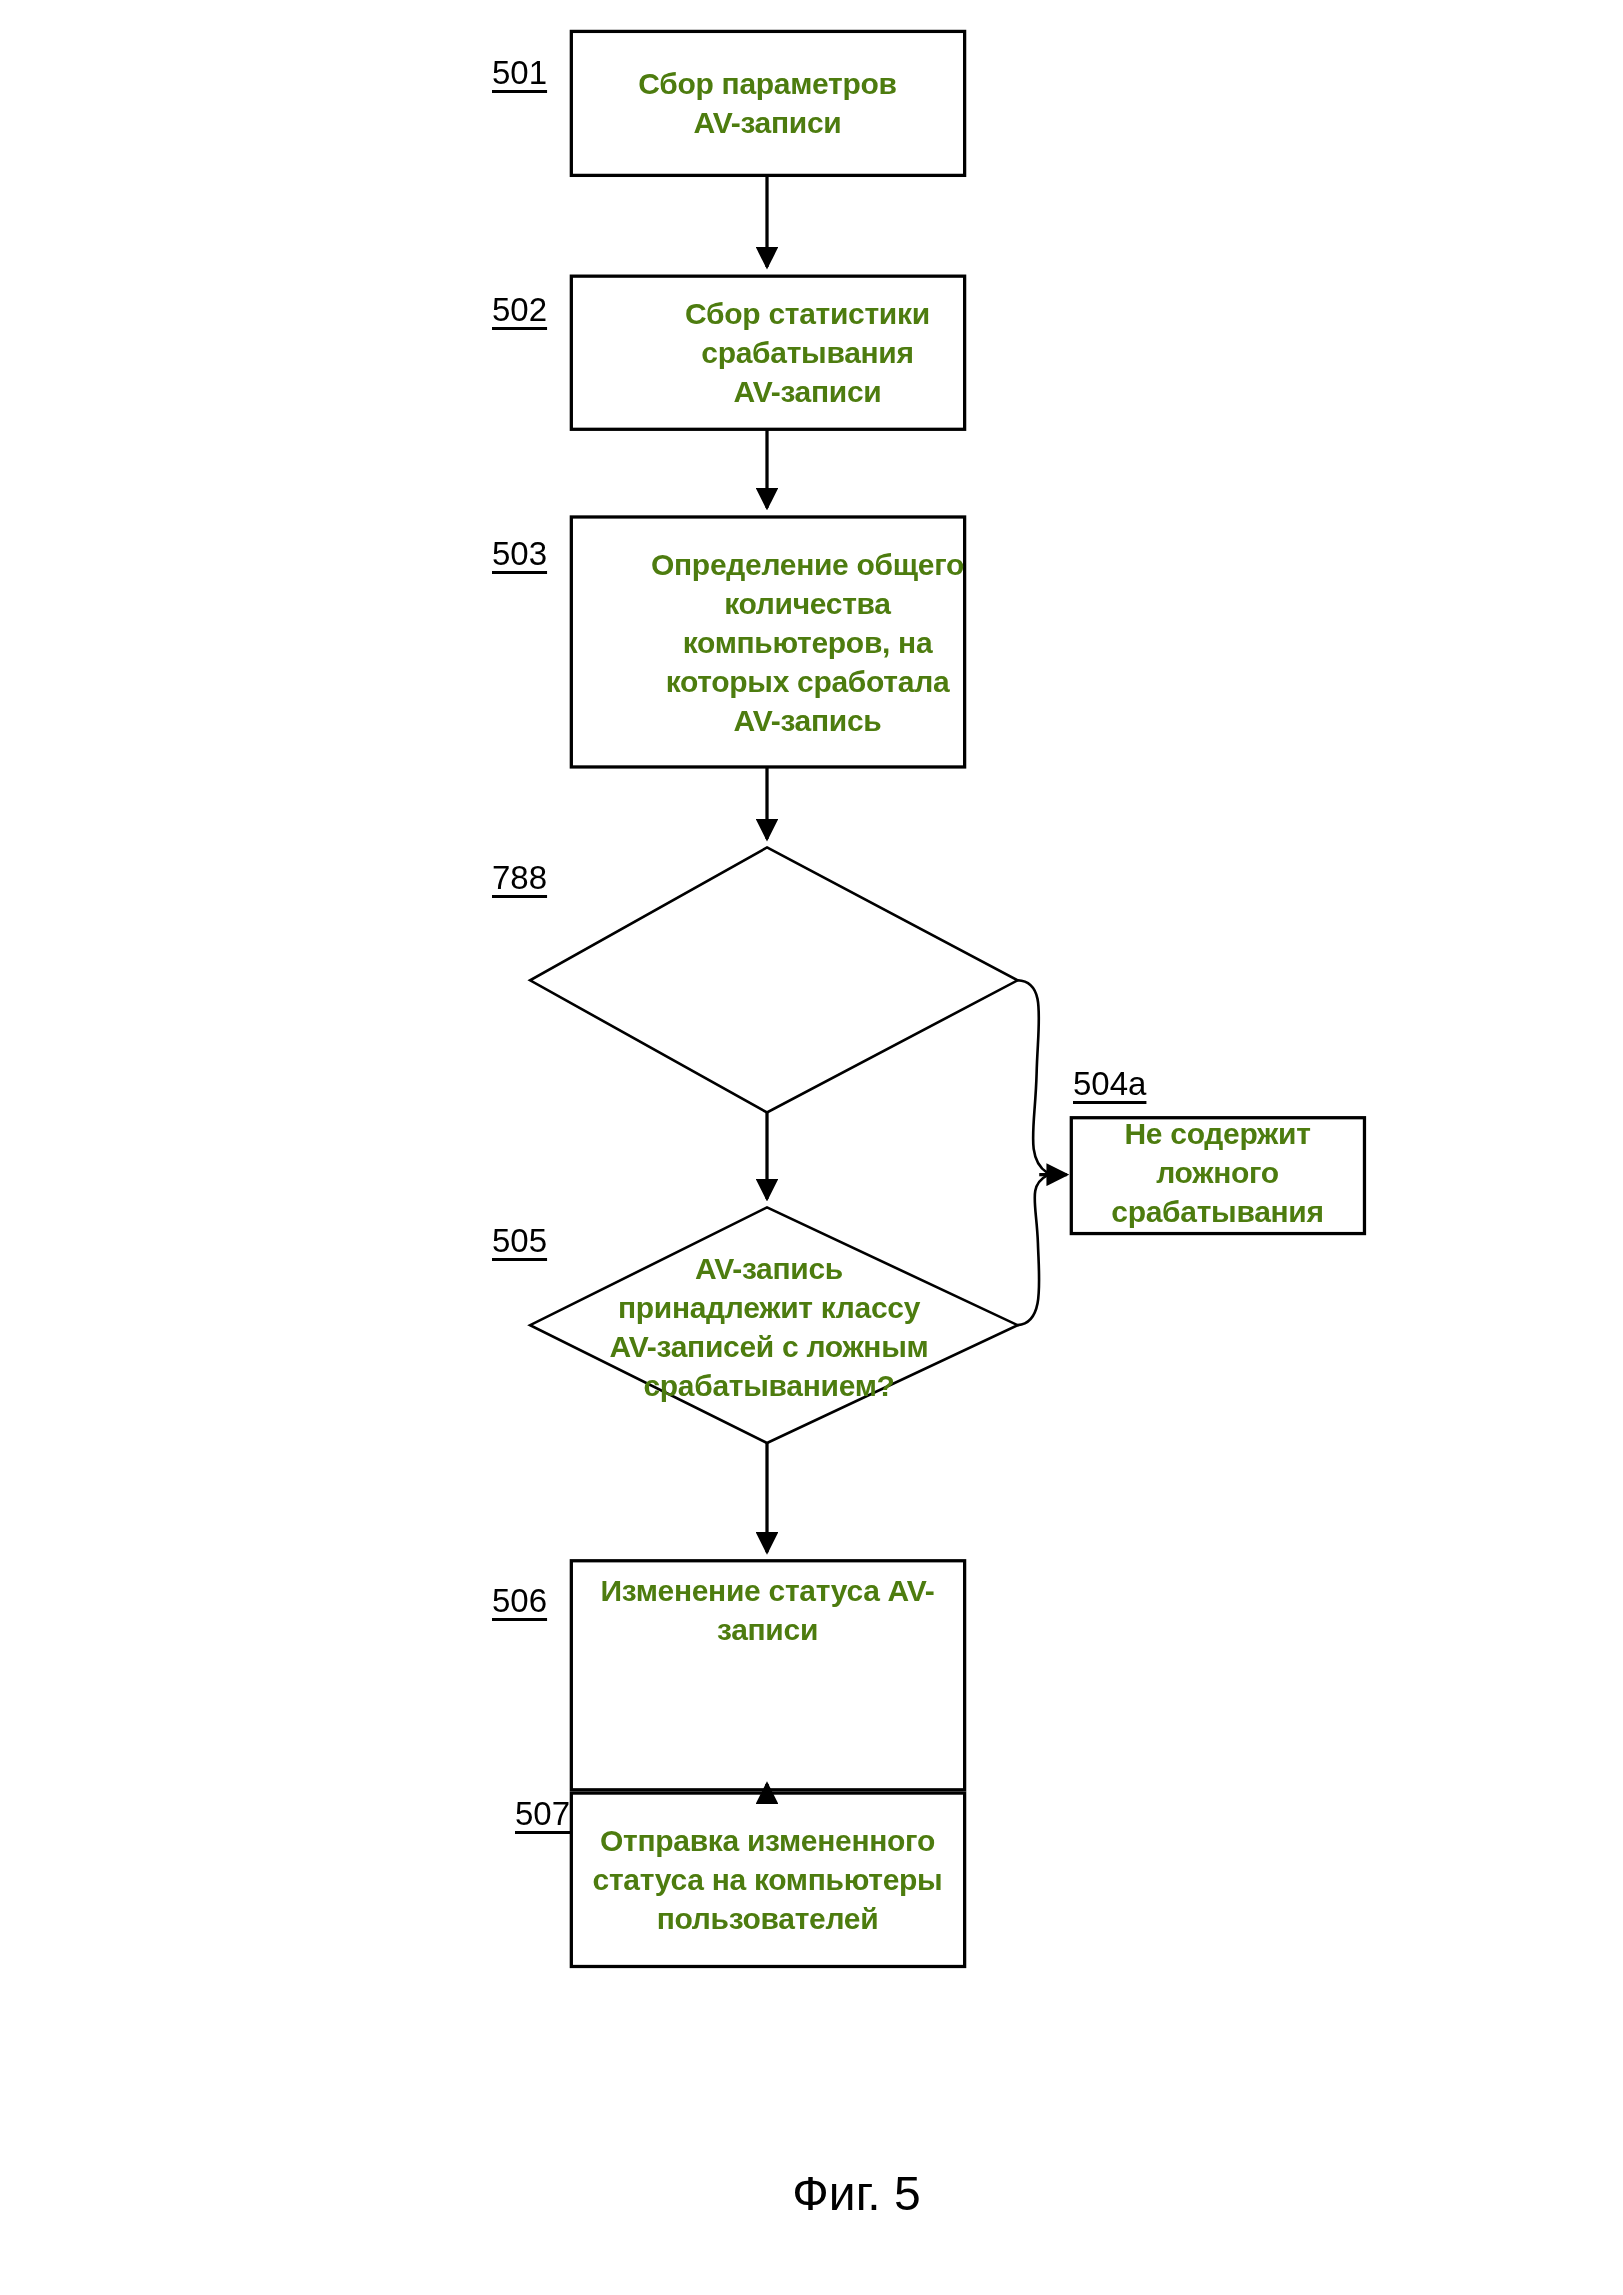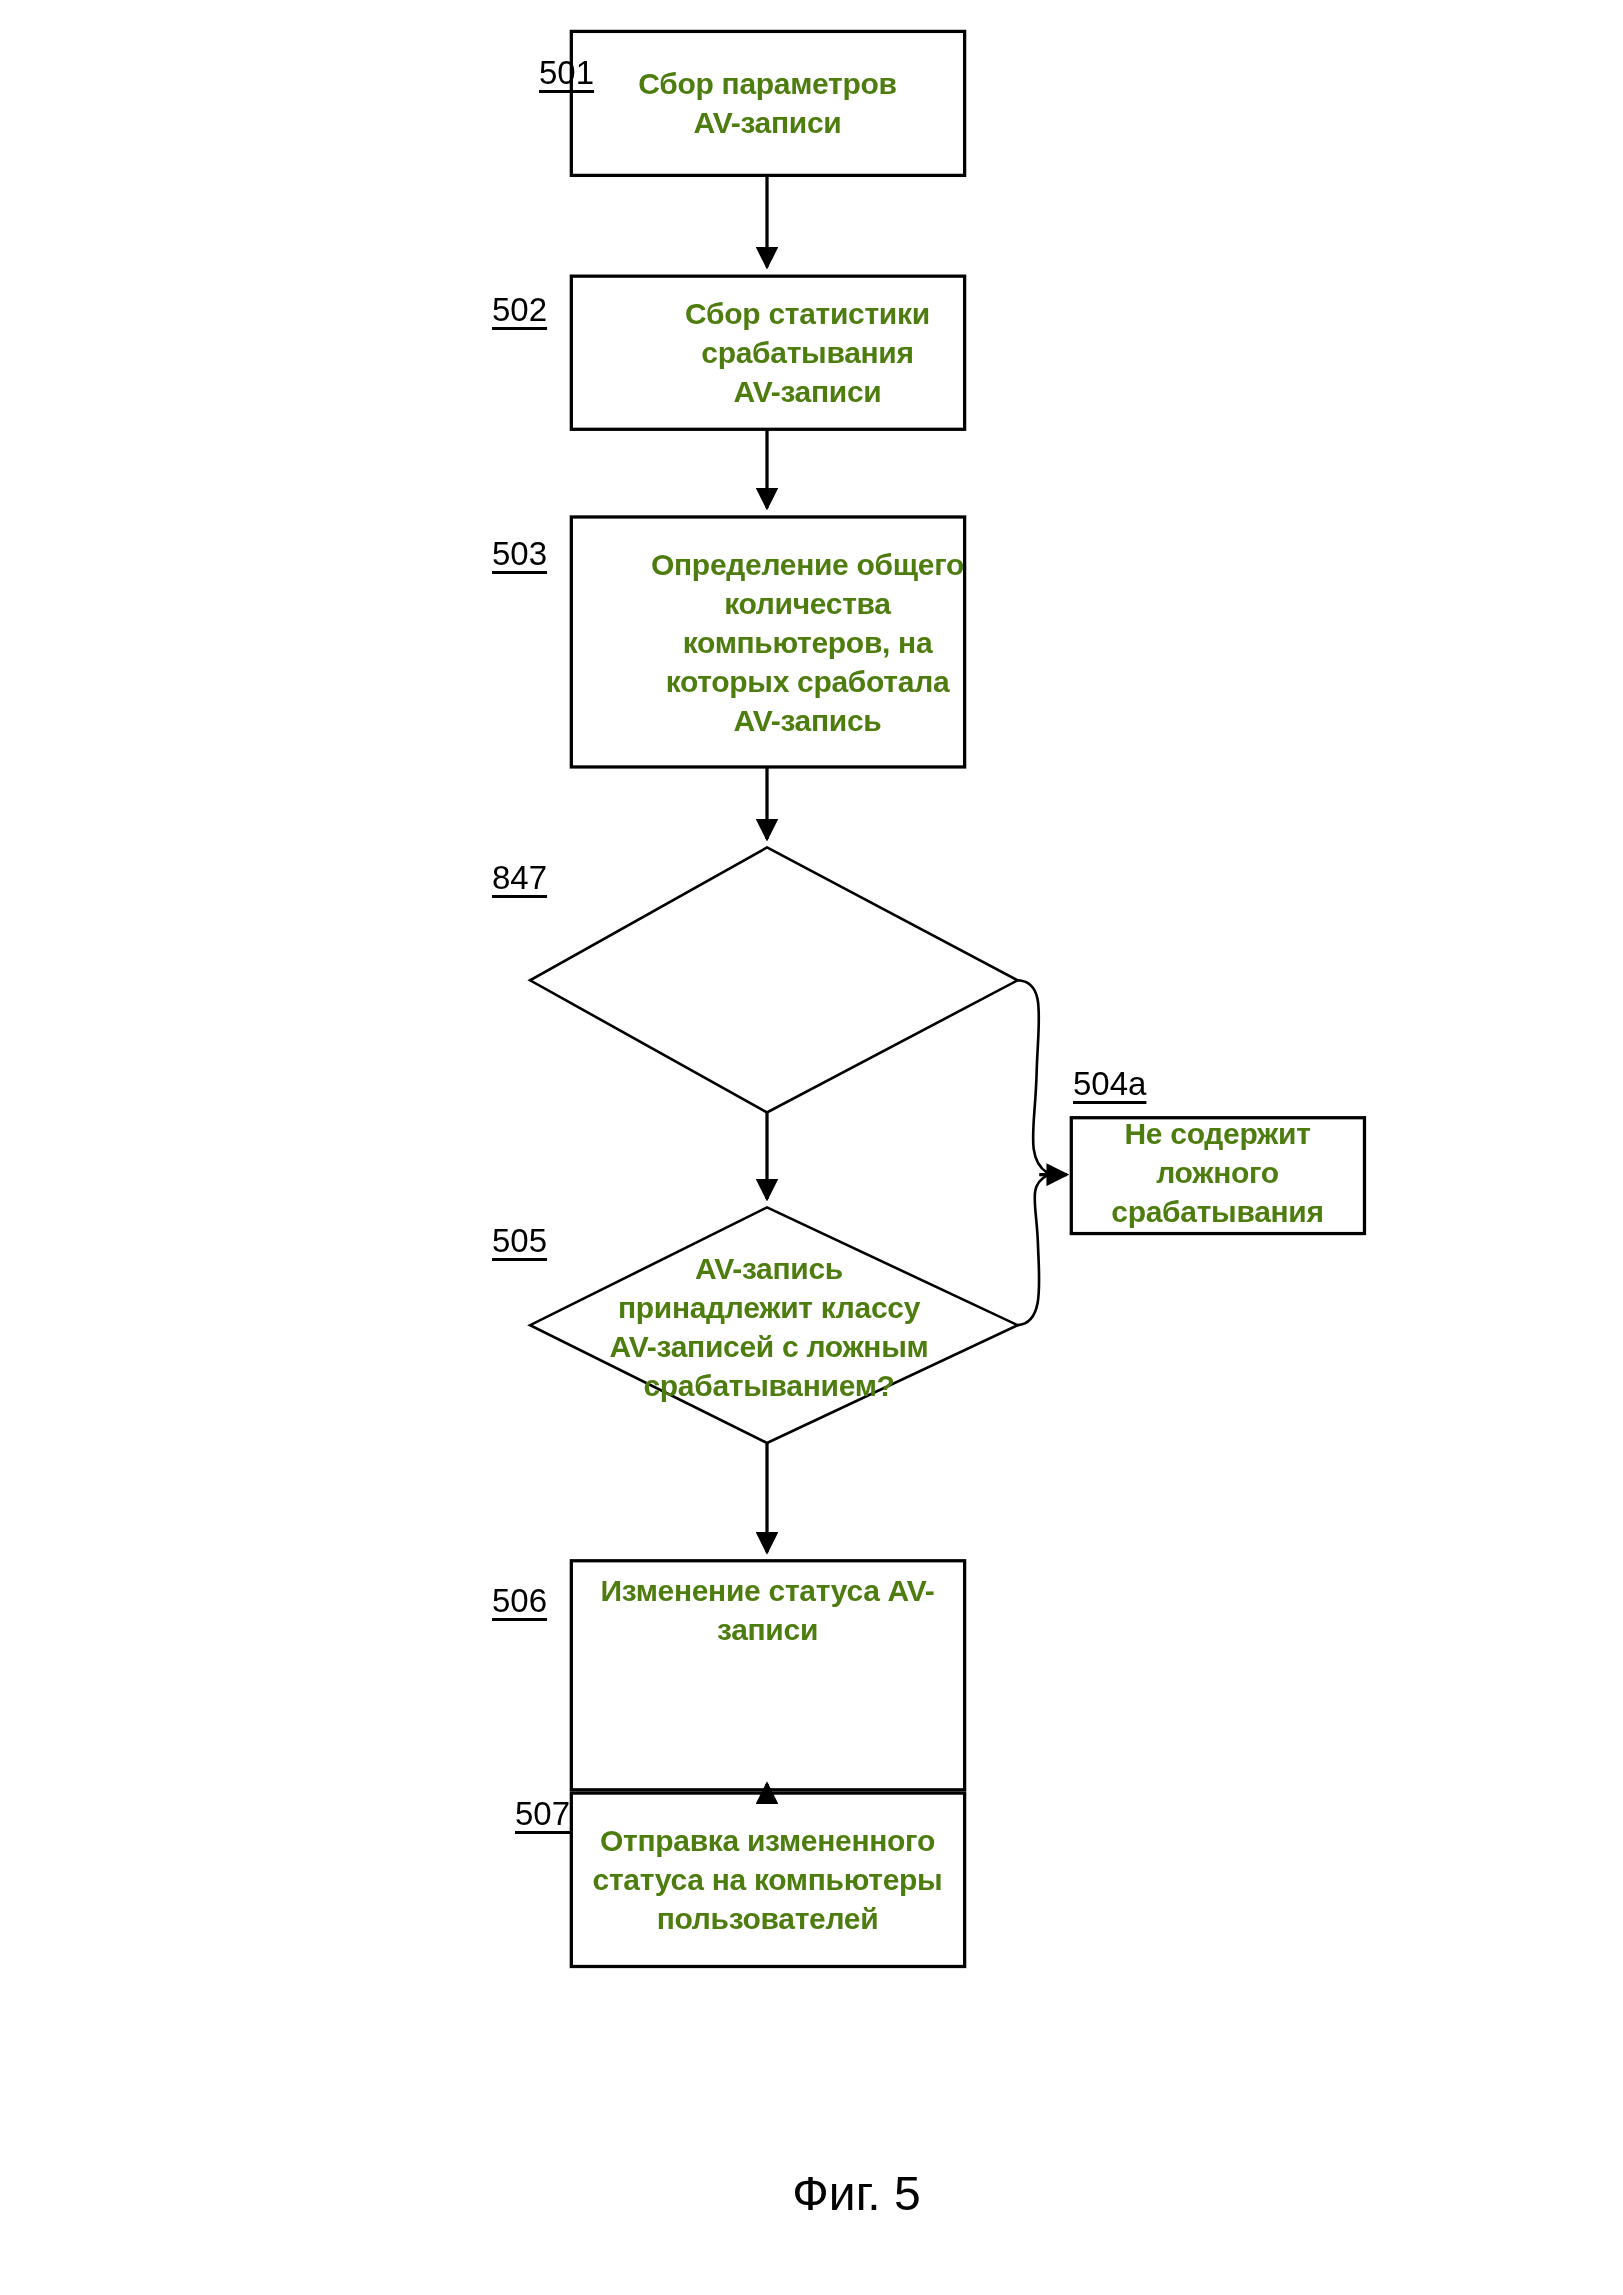--- a/index.html
+++ b/index.html
@@ -68,21 +68,21 @@
   
   #text-501 { left: 571px;  top: 31px;   width: 393px; height: 144px; }
   #text-502 { left: 571px;  top: 276px;  width: 393px; height: 153px; padding-left: 40px; }
   #text-503 { left: 571px;  top: 517px;  width: 393px; height: 250px; padding-left: 40px; }
   #text-504 { left: 553px;  top: 903px; width: 432px; height: 157px; }
   #text-504a{ left: 1071px; top: 1118px; width: 293px; height: 108px; }
   #text-505 { left: 540px;  top: 1247px; width: 458px; height: 160px; }
   #text-506 { left: 571px;  top: 1561px; width: 393px; height: 98px; }
   #text-507 { left: 571px;  top: 1793px; width: 393px; height: 173px; }
 
-  #label-501 { left: 492px;  top: 56px; margin-left: 47px;   }
+  #label-501 { left: 492px;  top: 56px;   }
   #label-502 { left: 492px;  top: 293px;  }
   #label-503 { left: 492px;  top: 537px;  }
   #label-504 { left: 492px;  top: 861px; }
   #label-504a{ left: 1073px; top: 1067px; }
   #label-505 { left: 492px;  top: 1224px; }
   #label-506 { left: 492px;  top: 1584px; }
   #label-507 { left: 492px;  top: 1797px; margin-left: 23px; }
 
   #fig-caption { top: 2170px; padding-left: 45px; }
 </style>
@@ -164,21 +164,21 @@
 
   <div class="node-text" id="text-506">Изменение статуса AV-
 записи</div>
 
   <div class="step-label" id="label-501">501</div>
 
   <div class="step-label" id="label-502">502</div>
 
   <div class="step-label" id="label-503">503</div>
 
-  <div class="step-label" id="label-504">847</div>
+  <div class="step-label" id="label-504">788</div>
 
   <div class="step-label" id="label-504a">504a</div>
 
   <div class="step-label" id="label-505">505</div>
 
   <div class="step-label" id="label-506">506</div>
 
   <div class="step-label" id="label-507">507</div>
 
   <div class="fig-caption" id="fig-caption">Фиг. 5</div>

